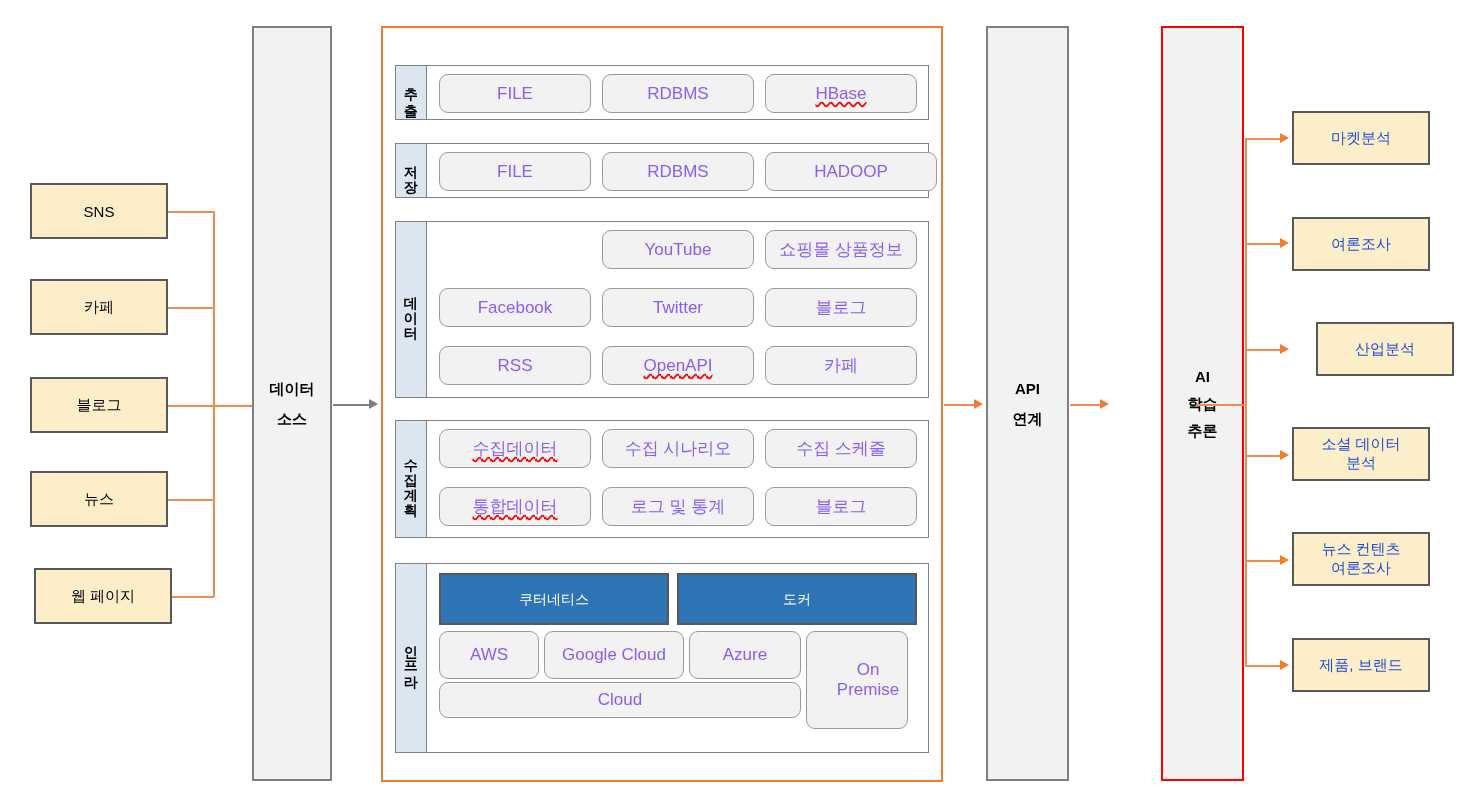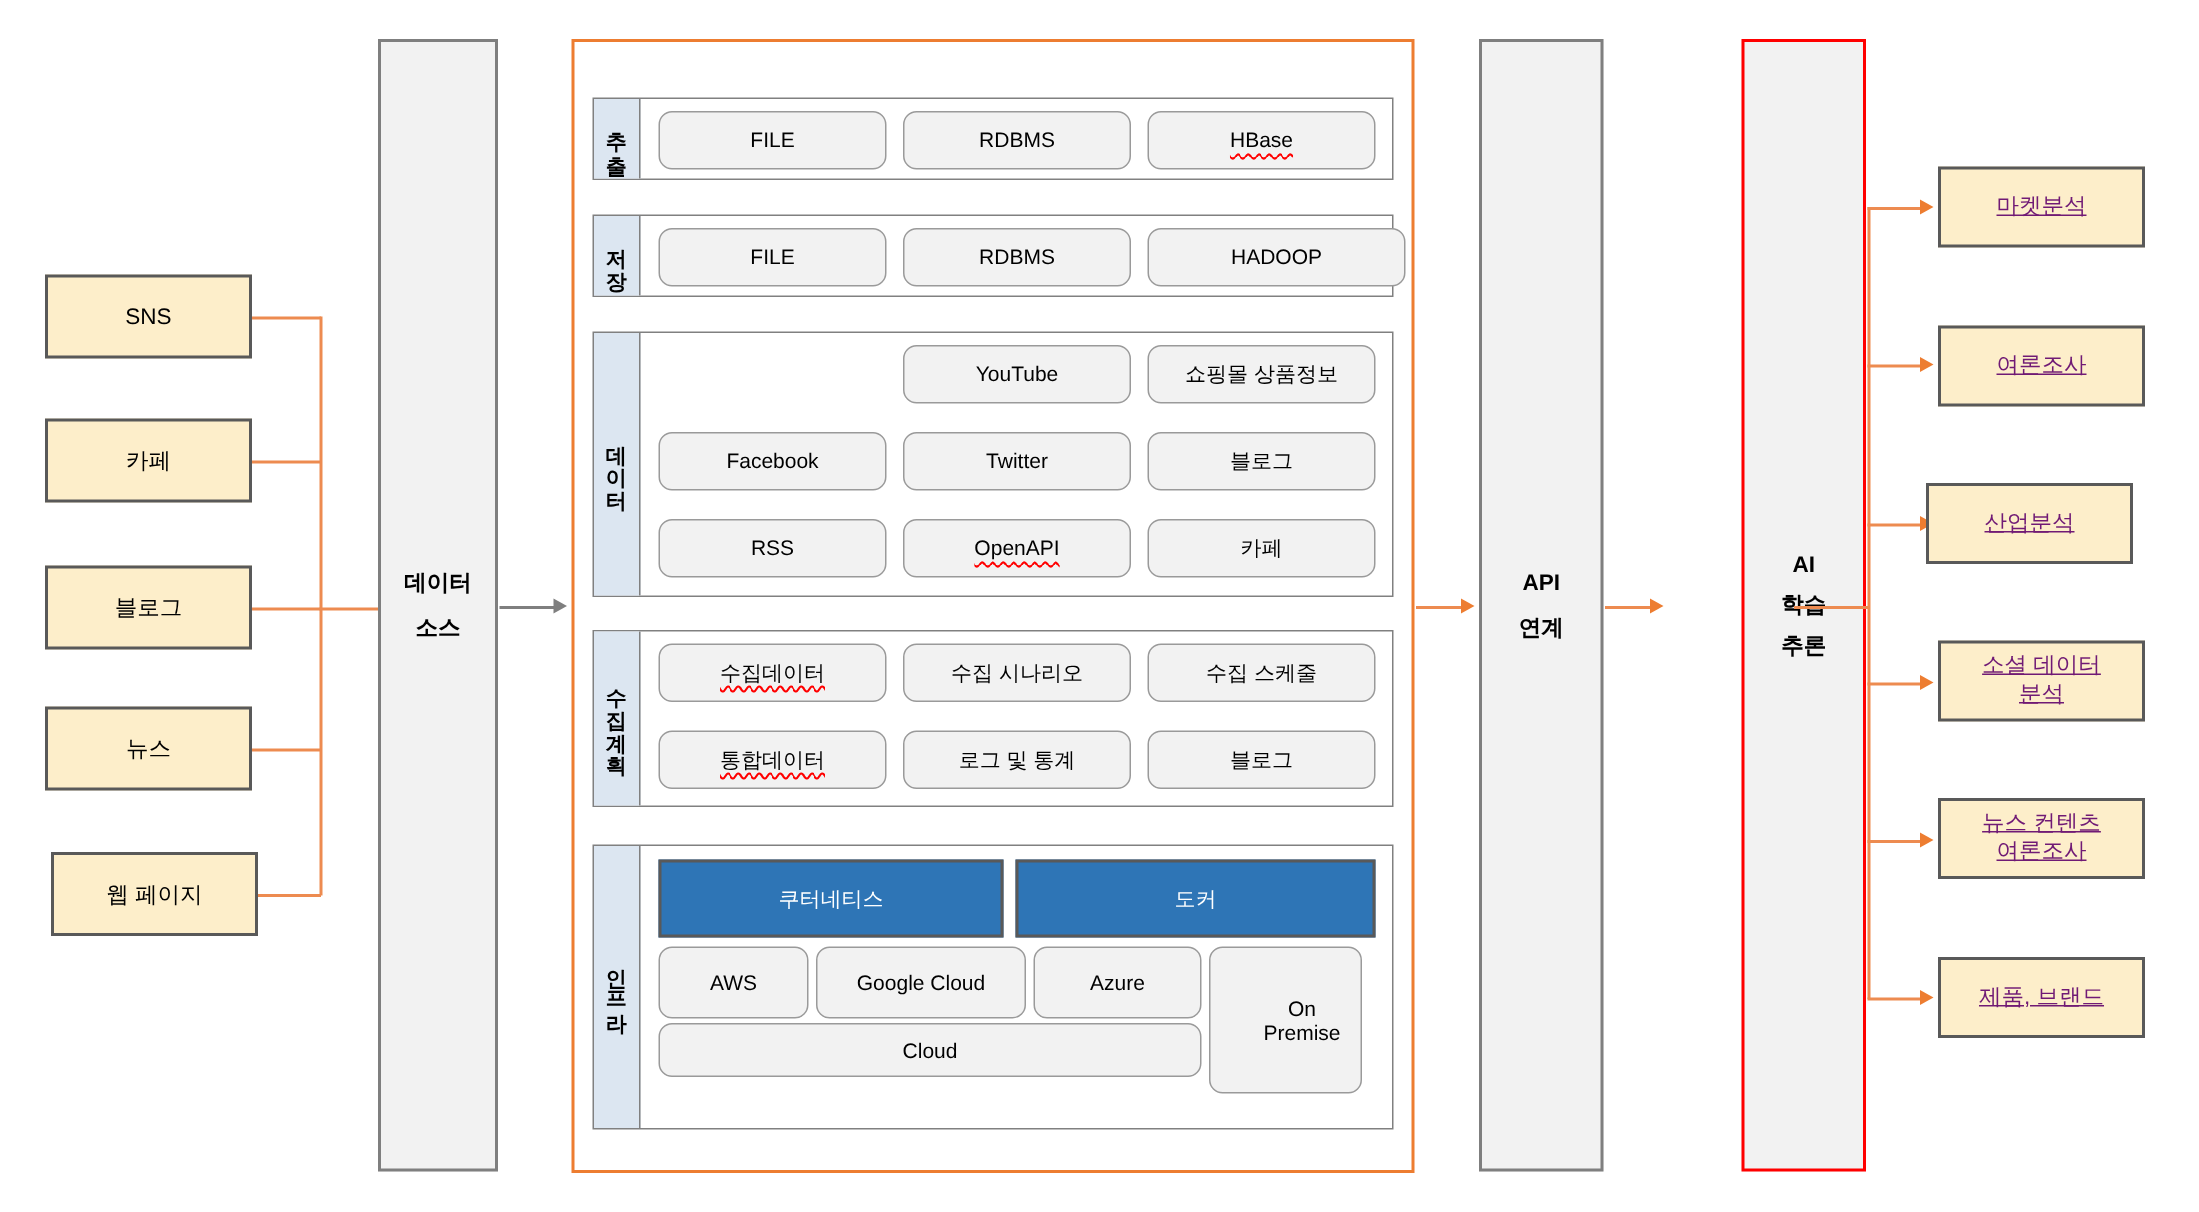--- a/index.html
+++ b/index.html
@@ -39,37 +39,37 @@
   .sec-label span{
     writing-mode:vertical-rl;text-orientation:upright;
     letter-spacing:1px;line-height:1.05;
   }
   .sec-body{flex:1;position:relative;}
 
   
   .chip{
     background:#f2f2f2;border:1.5px solid #9a9a9a;border-radius:9px;
     display:flex;align-items:center;justify-content:center;
-    font-size:14px;color:#000000;text-align:center;line-height:1.15;
+    font-size:17px;color:#8b5cf6;text-align:center;line-height:1.15;
   }
   .chip.blue{
     background:#2e75b6;border:2px solid #595959;border-radius:0;
     color:#ffffff;font-size:14px;
   }
   .spell{
     text-decoration:underline wavy #ff0000;
     text-decoration-skip-ink:none;
     text-underline-offset:3px;
   }
 
   
   .res-box{
     background:#fdeeca;border:2.5px solid #595959;
     display:flex;align-items:center;justify-content:center;
-    font-size:15px;color:#701a75;text-align:center;line-height:1.25;text-decoration:underline;
+    font-size:15px;color:#1d4ed8;text-align:center;line-height:1.25;
   }
 
   
   .ln{background:#ed8b50;}
   .ln-h{height:1.6px;}
   .ln-v{width:1.6px;}
   .ln-gray{background:#7f7f7f;}
   .arrow{
     width:0;height:0;border-style:solid;
     border-width:5.5px 0 5.5px 9px;
@@ -280,21 +280,21 @@
 
 <div class="abs ln ln-h" style="left:1245px;top:665px;width:39px;"></div>
 <div class="abs arrow" style="left:1280px;top:660px;"></div>
 
 <div class="abs res-box" style="left:1292px;top:111px;width:138px;height:54px;">
   <span>마켓분석</span>
 </div>
 <div class="abs res-box" style="left:1292px;top:217px;width:138px;height:54px;">
   <span>여론조사</span>
 </div>
-<div class="abs res-box" style="left:1284px;top:322px;width:138px;height:54px;">
+<div class="abs res-box" style="left:1316px;top:322px;width:138px;height:54px;">
   <span>산업분석</span>
 </div>
 <div class="abs res-box" style="left:1292px;top:427px;width:138px;height:54px;flex-direction:column;">
   <span>소셜 데이터</span>
   <span>분석</span>
 </div>
 <div class="abs res-box" style="left:1292px;top:532px;width:138px;height:54px;flex-direction:column;">
   <span>뉴스 컨텐츠</span>
   <span>여론조사</span>
 </div>

